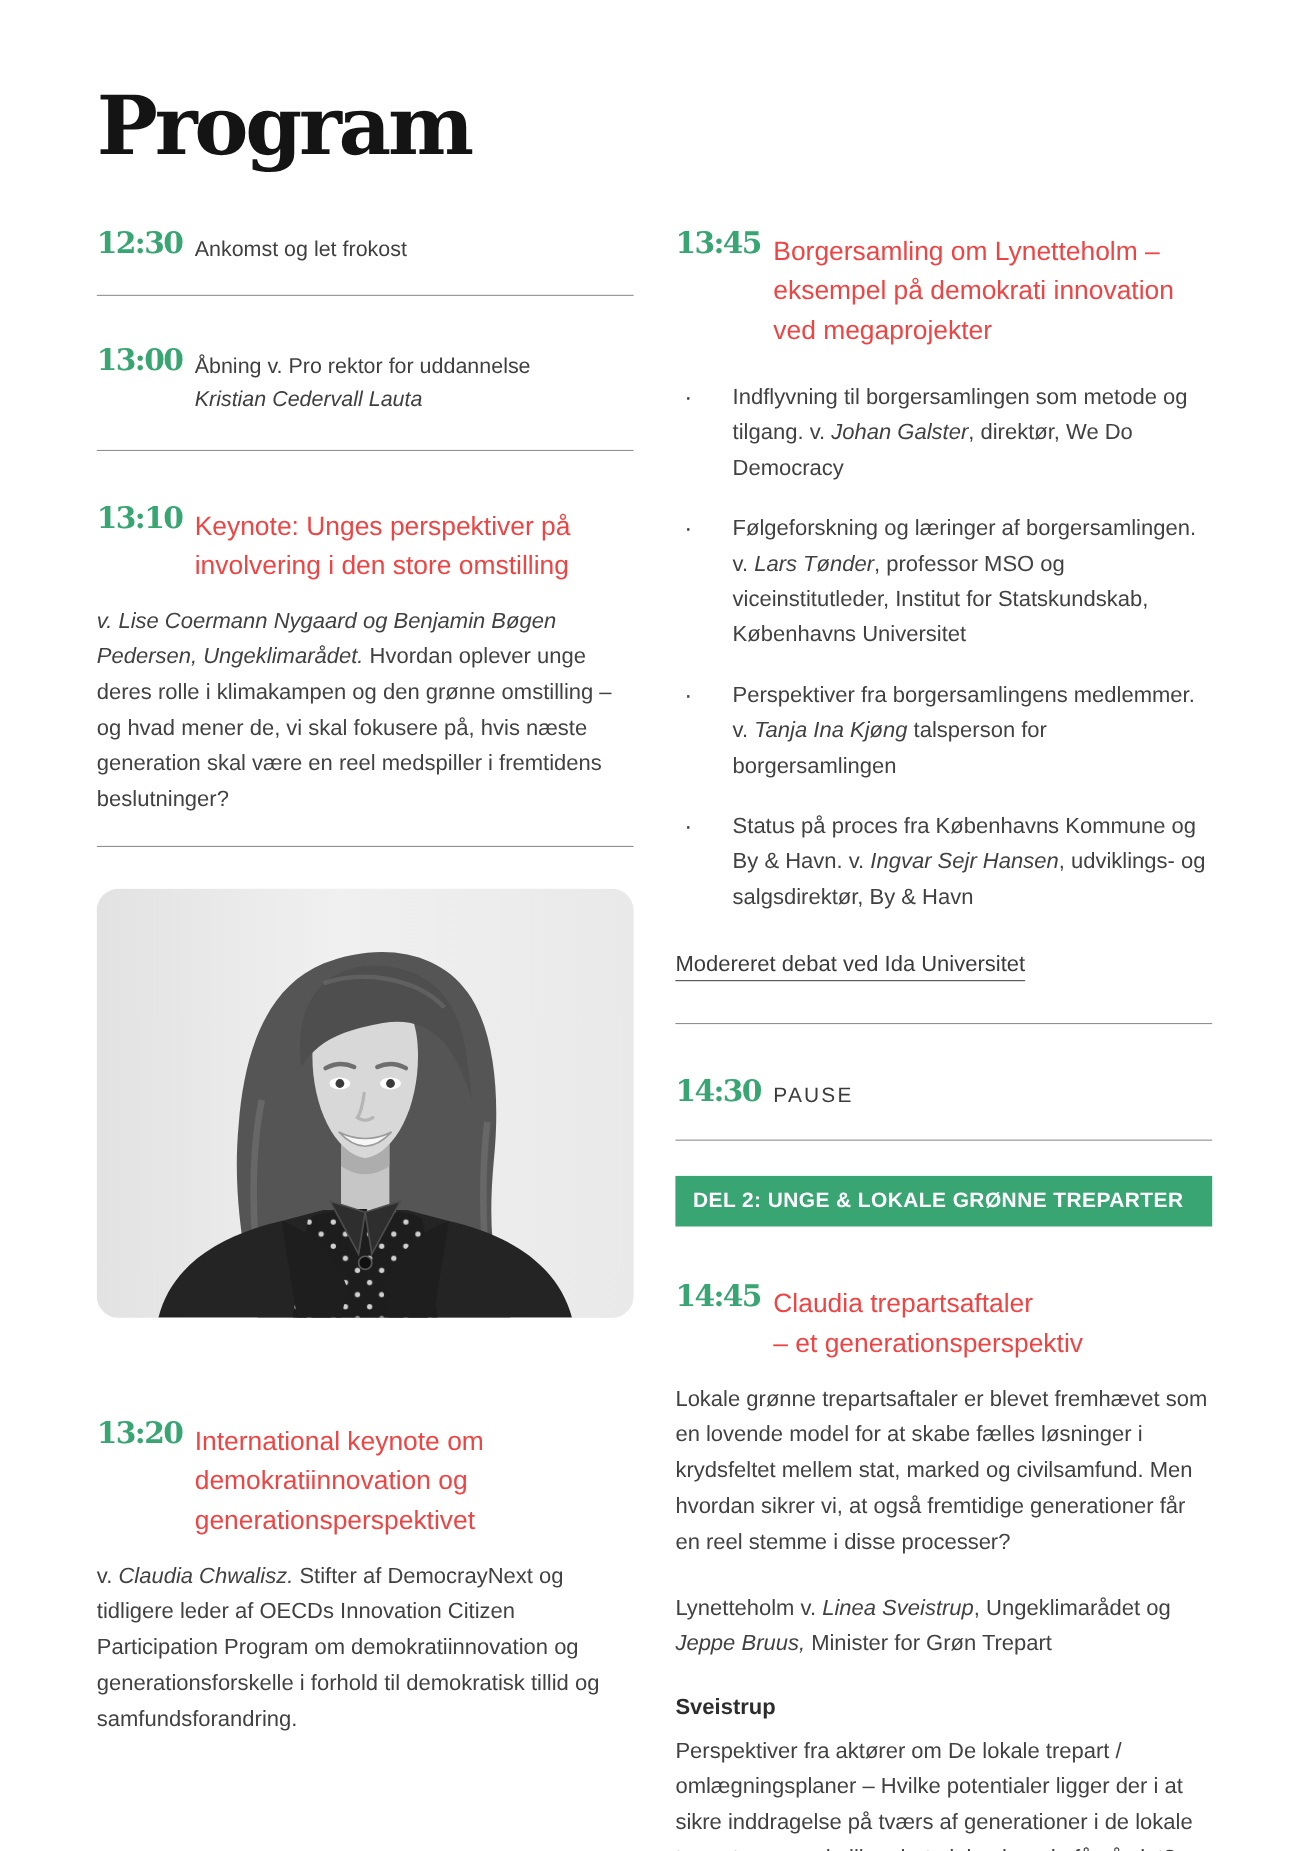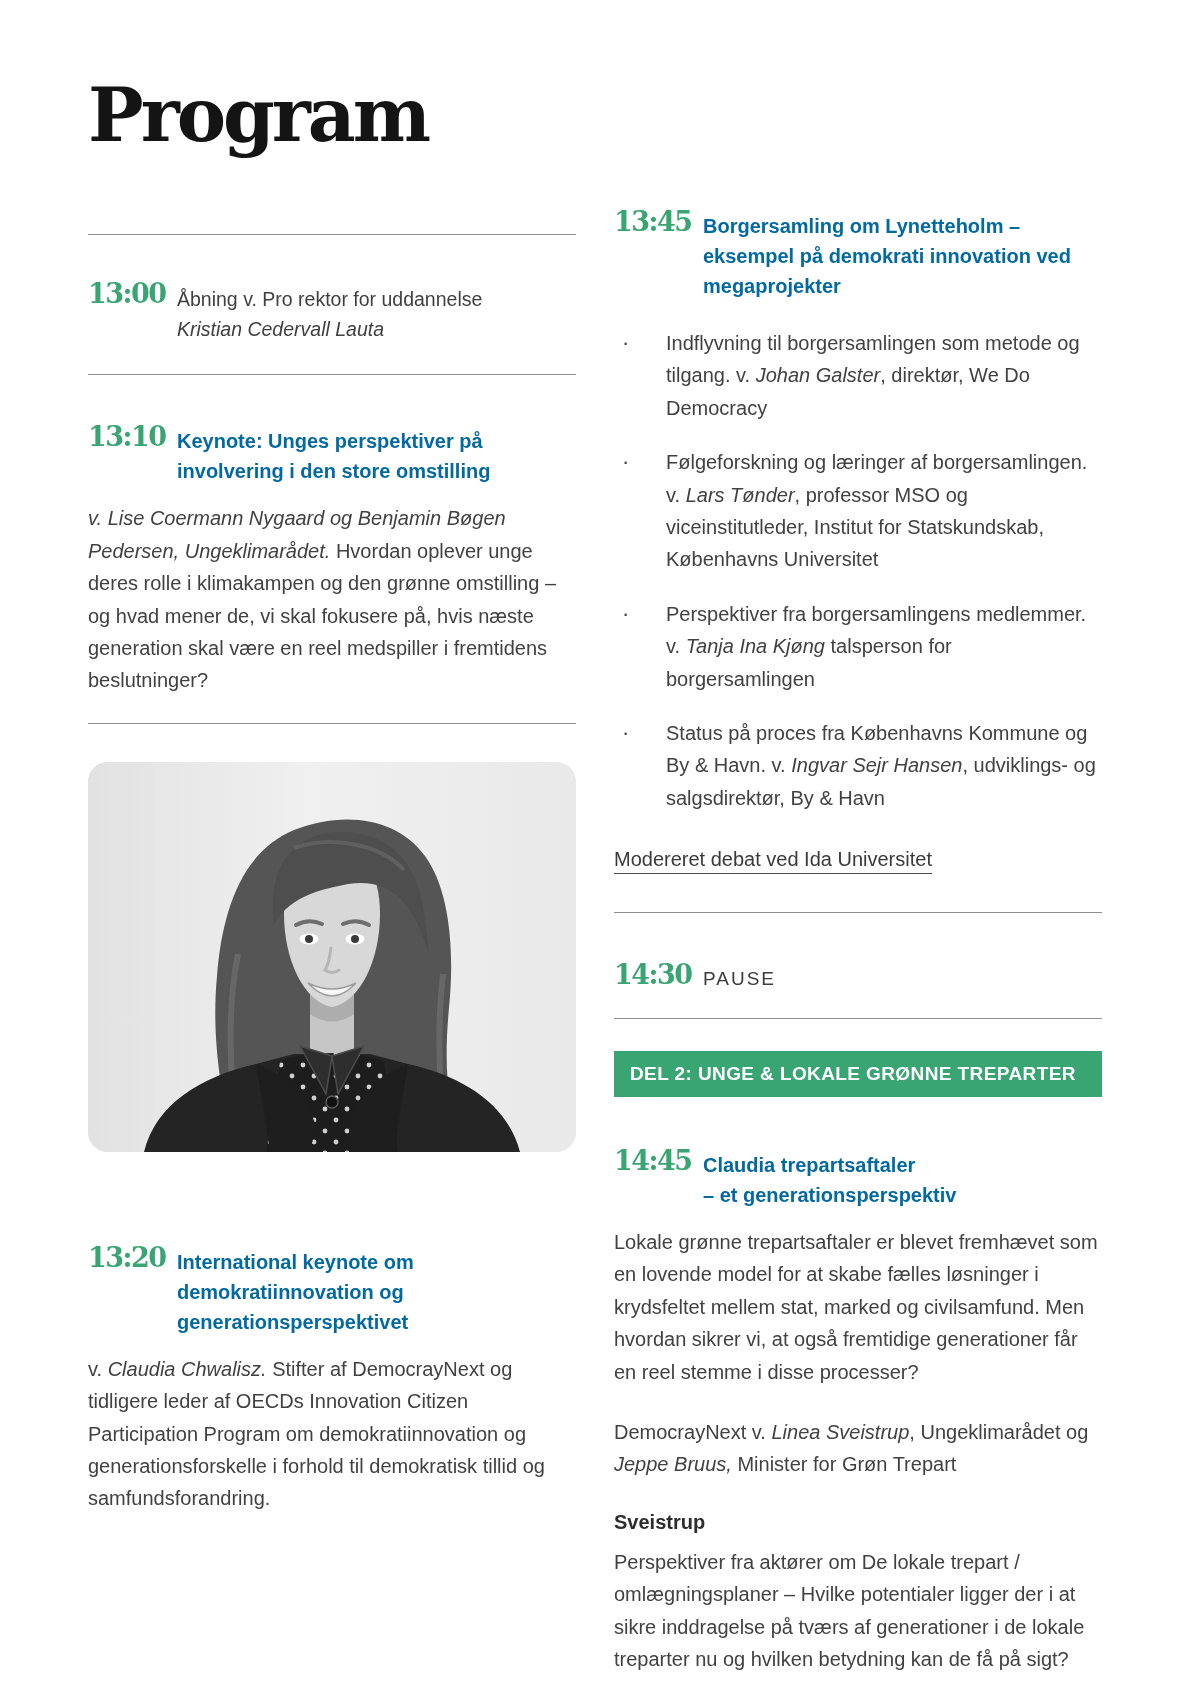--- a/index.html
+++ b/index.html
@@ -35,22 +35,22 @@
     flex: 0 0 89px;
     font-family: "DejaVu Serif", serif;
     font-weight: 700;
     font-size: 27px;
     letter-spacing: -1.5px;
     line-height: 1.05;
     color: var(--green);
   }
   .slot-label { font-size: 19.5px; line-height: 1.55; padding-top: 4px; color: #3f3f3f; }
   .slot-title {
-    font-size: 20px; font-weight: 700; line-height: 1.5;
-    color: #0369a1; padding-top: 3px;
+    font-size: 24px; font-weight: 400; line-height: 1.5;
+    color: #ef4444; padding-top: 3px;
   }
   .rule {
     border: none; border-top: 1px solid #8f8f8f;
     margin: 0; width: 100%;
   }
   .banner {
     background: var(--green);
     color: #ffffff;
     font-weight: 700;
     font-size: 19px;
@@ -100,20 +100,24 @@
 <body>
 
 <div class="page" style="--green:#38A572;">
 
   <h1 class="doc-title">Program</h1>
 
   <div class="columns">
 
     <div class="col">
 
+      <div class="slot">
+        <div class="time">12:30</div>
+        <div class="slot-label">Ankomst og let frokost</div>
+      </div>
 
       <hr class="rule mt-26">
 
       <div class="slot mt-45">
         <div class="time">13:00</div>
         <div class="slot-label">
           <span>Åbning v. Pro rektor for uddannelse</span><br>
           <em>Kristian Cedervall Lauta</em>
         </div>
       </div>
@@ -236,21 +240,21 @@
       <div class="slot mt-50">
         <div class="time">14:45</div>
         <div class="slot-title">
           <span>Claudia trepartsaftaler</span><br>
           <span>– et generationsperspektiv</span>
         </div>
       </div>
 
       <p class="para mt-16">Lokale grønne trepartsaftaler er blevet fremhævet som en lovende model for at skabe fælles løsninger i krydsfeltet mellem stat, marked og civilsamfund. Men hvordan sikrer vi, at også fremtidige generationer får en reel stemme i disse processer?</p>
 
-      <p class="para mt-28"><span>DemocrayNext v. </span><em>Linea Sveistrup</em><span>, Ungeklimarådet og </span><em>Jeppe Bruus,</em><span> Minister for Grøn Trepart</span></p>
+      <p class="para mt-28"><span>Lynetteholm v. </span><em>Linea Sveistrup</em><span>, Ungeklimarådet og </span><em>Jeppe Bruus,</em><span> Minister for Grøn Trepart</span></p>
 
       <p class="paneldebat">Sveistrup</p>
 
       <p class="para mt-12">Perspektiver fra aktører om De lokale trepart / omlægningsplaner – Hvilke potentialer ligger der i at sikre inddragelse på tværs af generationer i de lokale treparter nu og hvilken betydning kan de få på sigt?</p>
 
     </div>
   </div>
 </div>
 
 </body></html>

